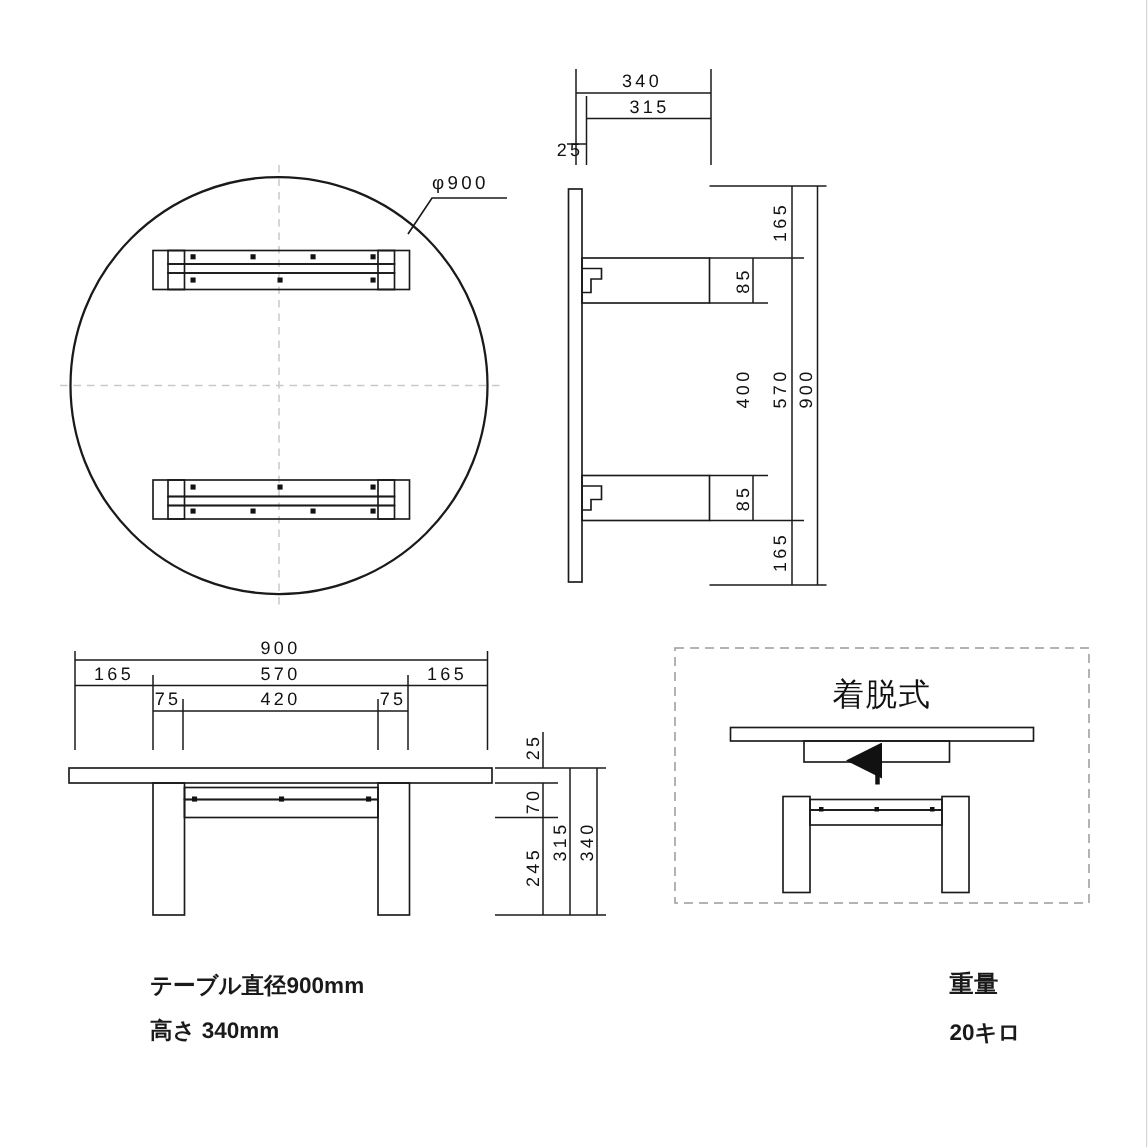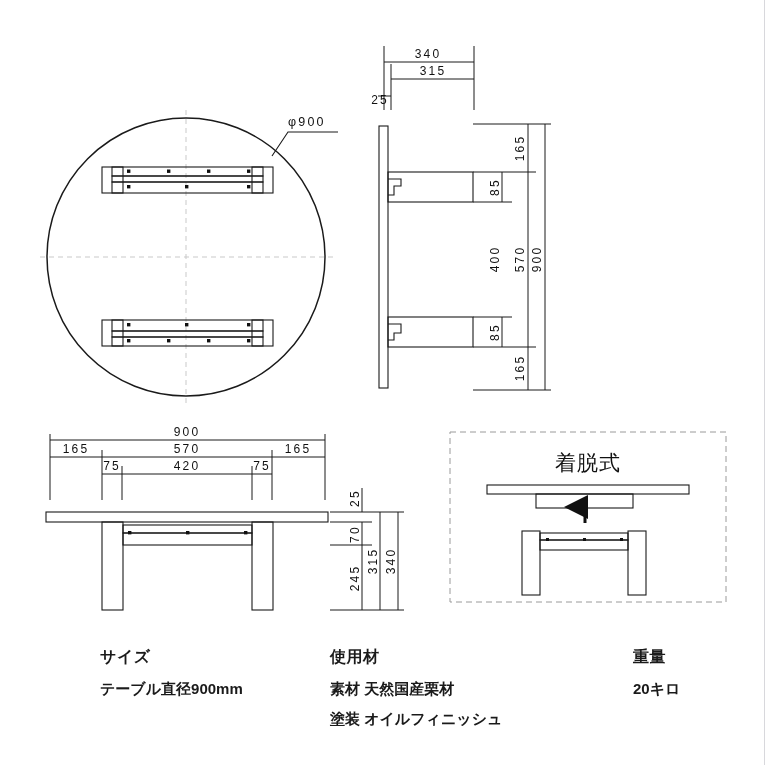--- a/index.html
+++ b/index.html
@@ -233,29 +233,24 @@
       <text transform="translate(377,561) rotate(-90)" text-anchor="middle">315</text>
       <text transform="translate(395,561) rotate(-90)" text-anchor="middle">340</text>
 
       <text x="588" y="470" text-anchor="middle" font-size="21" letter-spacing="1" fill="#111">着脱式</text>
     </g>
   </svg>
 
   <div class="specs">
 
     <div class="specs-col col-size">
-      <div class="spec-head">サイズ</div>
       <div class="spec-line">テーブル直径900mm</div>
+      <div class="spec-line">高さ 340mm</div>
     </div>
 
-    <div class="specs-col col-mat">
-      <div class="spec-head">使用材</div>
-      <div class="spec-line">素材 天然国産栗材</div>
-      <div class="spec-line">塗装 オイルフィニッシュ</div>
-    </div>
 
     <div class="specs-col col-weight">
       <div class="spec-head">重量</div>
       <div class="spec-line">20キロ</div>
     </div>
   </div>
 
   <div class="edge-right"></div>
 </div>
 

